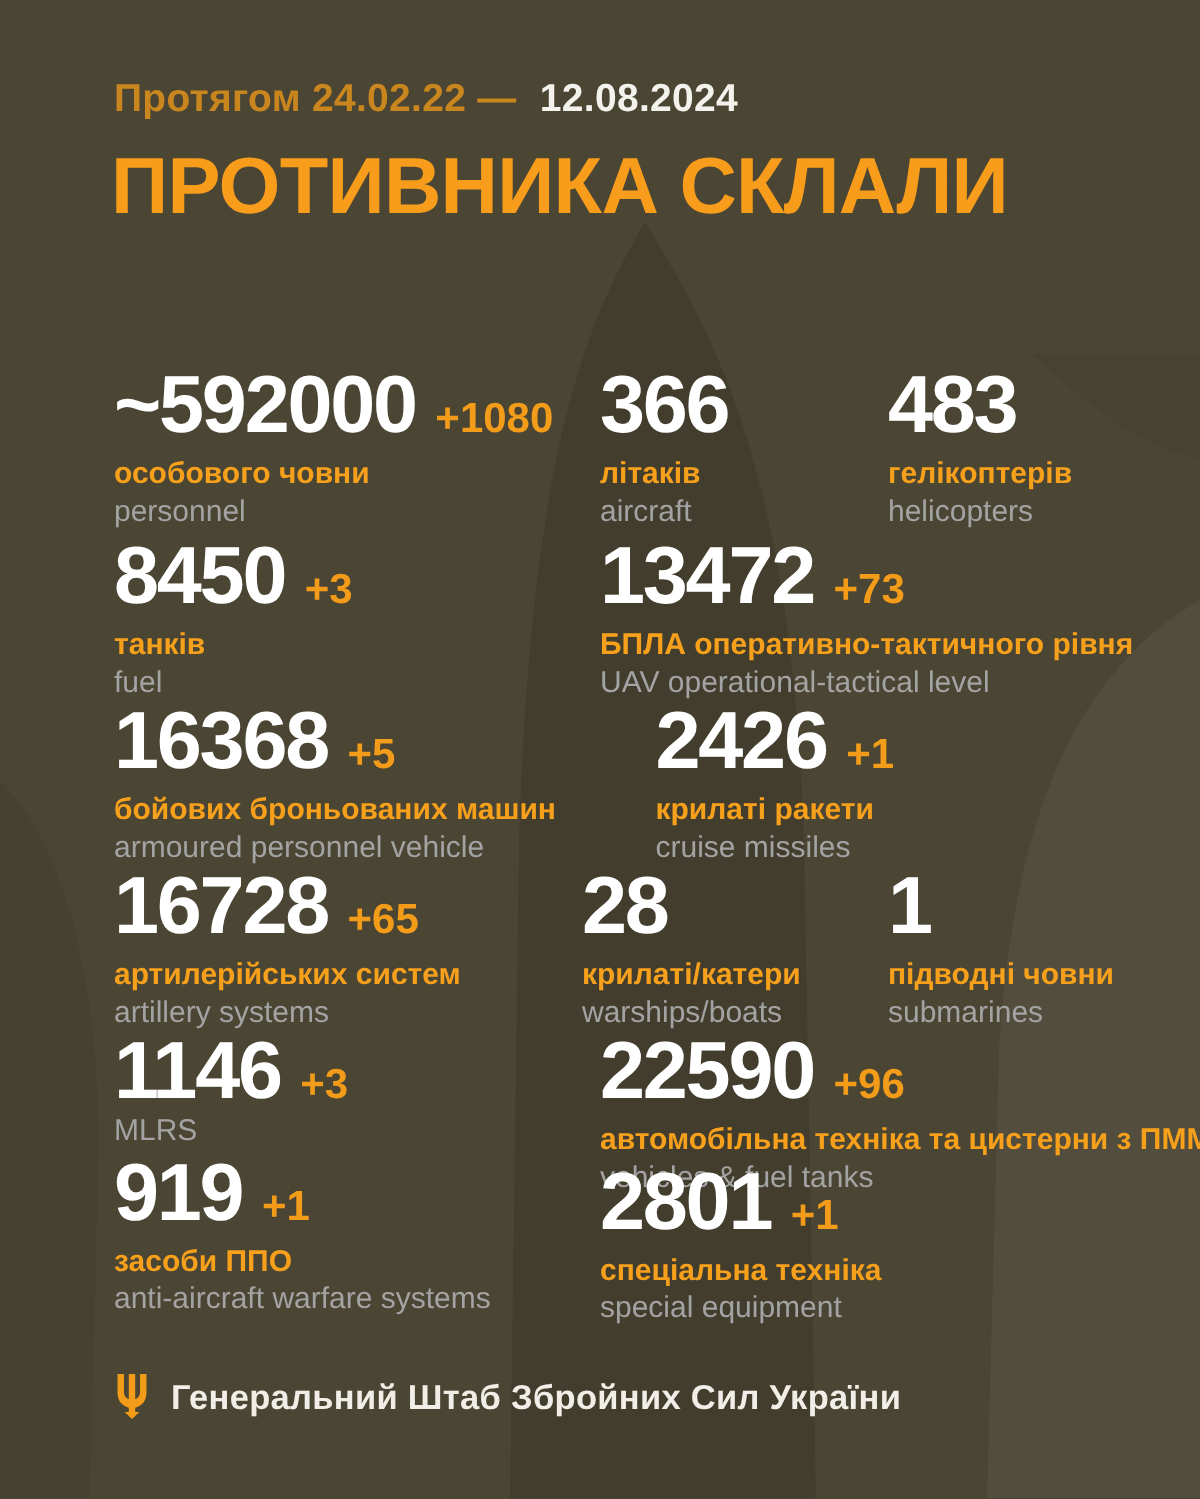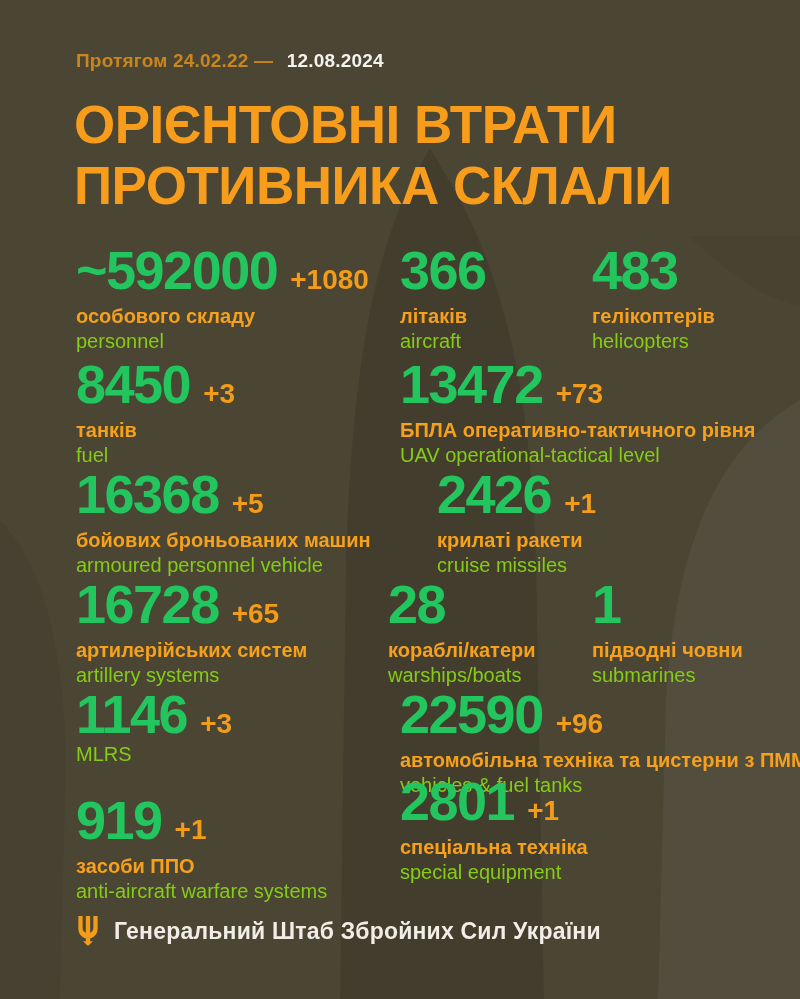--- a/index.html
+++ b/index.html
@@ -3,41 +3,41 @@
 <meta charset="utf-8">
 <style>
   html,body{margin:0;padding:0;background:#4B4534;}
   #canvas{
     position:relative;width:800px;height:999px;overflow:hidden;
     background:#4B4534;
     font-family:"Liberation Sans",sans-serif;
     -webkit-font-smoothing:antialiased;
   }
   .wm{position:absolute;inset:0;pointer-events:none;}
-  .hdr{position:absolute;left:76px;top:50px;font-size:19px;letter-spacing:.2px;white-space:nowrap;}
+  .hdr{position:absolute;left:76px;top:50px;font-size:26px;letter-spacing:.2px;white-space:nowrap;}
   .hdr .pfx{color:#C9861E;font-weight:700;}
   .hdr .date{color:#F4F2EC;font-weight:800;margin-left:8px;}
   .title{
     position:absolute;left:74px;top:94px;
     color:#F89C1B;font-weight:800;font-size:53px;line-height:61px;
     letter-spacing:-0.5px;text-transform:uppercase;white-space:nowrap;
   }
   .stat{position:absolute;white-space:nowrap;}
   .numrow{display:flex;align-items:baseline;}
-  .num{color:#22c55e;font-weight:800;font-size:54px;line-height:54px;letter-spacing:-1.5px;}
+  .num{color:#ffffff;font-weight:800;font-size:54px;line-height:54px;letter-spacing:-1.5px;}
   .delta{color:#F39C1A;font-weight:800;font-size:28px;margin-left:13px;letter-spacing:0;}
   .luk{color:#F6A01C;font-weight:700;font-size:20px;margin-top:7px;line-height:24px;}
-  .len{color:#84cc16;font-weight:400;font-size:20px;margin-top:1px;line-height:25px;}
+  .len{color:#a3a3a3;font-weight:400;font-size:20px;margin-top:1px;line-height:25px;}
   
   .s0{left:76px;top:243px;}  .s1{left:400px;top:243px;}  .s2{left:592px;top:243px;}
   .s3{left:76px;top:357px;}  .s4{left:400px;top:357px;}
   .s5{left:76px;top:467px;}  .s6{left:400px;top:467px;margin-left:37px;}
   .s7{left:76px;top:577px;}  .s8{left:388px;top:577px;}  .s9{left:592px;top:577px;}
   .s10{left:76px;top:687px;} .s11{left:400px;top:687px;}
-  .s12{left:76px;top:793px;} .s13{left:400px;top:774px;}
+  .s12{left:76px;top:768px;} .s13{left:400px;top:774px;}
   .footer{position:absolute;left:76px;top:916px;display:flex;align-items:center;}
   .footer .ticon{width:24px;height:30px;flex:0 0 auto;}
   .footer .src{color:#F0EEE6;font-weight:700;font-size:23px;margin-left:14px;letter-spacing:.2px;text-align:right;}
 </style>
 </head>
 <body>
 
 <div id="canvas">
 
   <svg class="wm" width="800" height="999" viewBox="0 0 800 999" aria-hidden="true">
@@ -46,30 +46,29 @@
     <path d="M0,520 C40,560 64,640 66,760 L60,999 L0,999 Z" fill="#000000" opacity="0.05"></path>
     <path d="M688,236 C738,282 768,300 800,306 L800,236 Z" fill="#000000" opacity="0.04"></path>
   </svg>
 
   <div class="hdr">
     <span class="pfx">Протягом 24.02.22 —</span>
     <span class="date">12.08.2024</span>
   </div>
 
   <div class="title">
-    <div>ОРІЄНТОВНІ ВТРАТИ</div>
     <div>ПРОТИВНИКА СКЛАЛИ</div>
   </div>
 
   <div class="stat s0">
     <div class="numrow">
         <span class="num">~592000</span>
         <span class="delta">+1080</span>
       </div>
-    <div class="luk">особового складу</div>
+    <div class="luk">особового човни</div>
     <div class="len">personnel</div>
   </div>
 
   <div class="stat s1">
     <div class="numrow">
         <span class="num">366</span>
         <span class="delta"></span>
       </div>
     <div class="luk">літаків</div>
     <div class="len">aircraft</div>
@@ -127,21 +126,21 @@
       </div>
     <div class="luk">артилерійських систем</div>
     <div class="len">artillery systems</div>
   </div>
 
   <div class="stat s8">
     <div class="numrow">
         <span class="num">28</span>
         <span class="delta"></span>
       </div>
-    <div class="luk">кораблі/катери</div>
+    <div class="luk">крилаті/катери</div>
     <div class="len">warships/boats</div>
   </div>
 
   <div class="stat s9">
     <div class="numrow">
         <span class="num">1</span>
         <span class="delta"></span>
       </div>
     <div class="luk">підводні човни</div>
     <div class="len">submarines</div>

